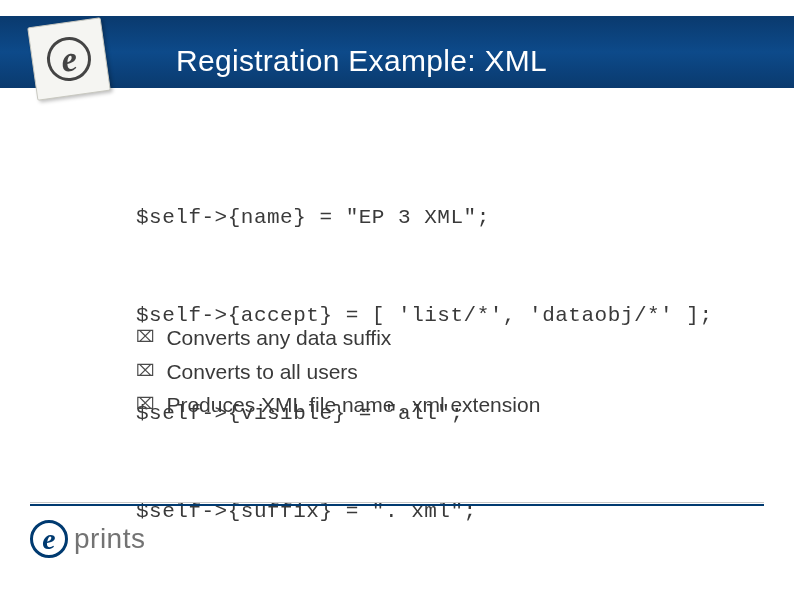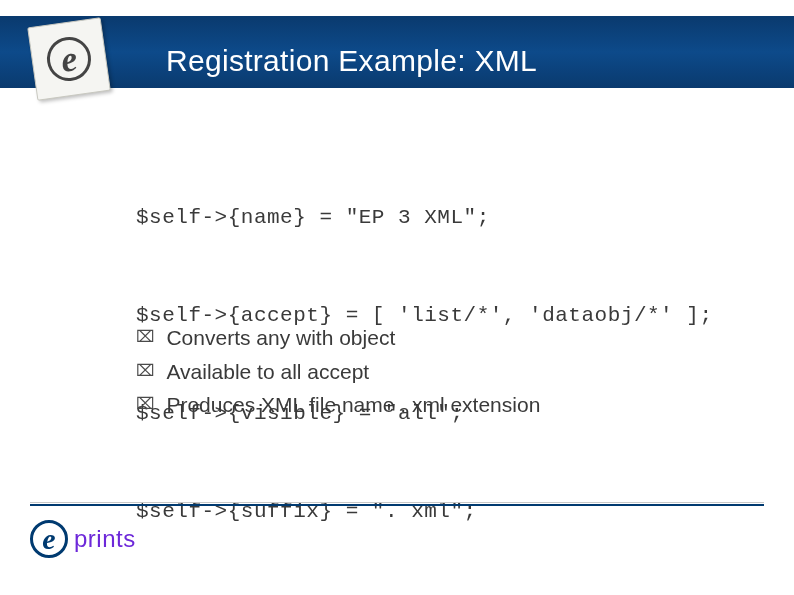--- a/index.html
+++ b/index.html
@@ -46,21 +46,21 @@
     border-radius: 50%;
     width: 44px;
     height: 44px;
     display: flex;
     align-items: center;
     justify-content: center;
     line-height: 1;
   }
   .title {
     position: absolute;
-    left: 166px;
+    left: 176px;
     top: 28px;
     color: #ffffff;
     font-size: 30px;
     letter-spacing: 0.3px;
     font-weight: 400;
   }
   .code-block {
     position: absolute;
     left: 136px;
     top: 136px;
@@ -118,22 +118,22 @@
     border-radius: 50%;
     width: 38px;
     height: 38px;
     display: inline-flex;
     align-items: center;
     justify-content: center;
     line-height: 1;
     margin-right: 2px;
   }
   .footer-logo .prints {
-    font-size: 24px;
-    color: #6d28d9;
+    font-size: 28px;
+    color: #737373;
     font-weight: 400;
     letter-spacing: 0.5px;
   }
 </style>
 </head>
 <body>
 
 <div class="header-band">
   <div class="logo-tile">
     <div class="logo-tile-inner">e</div>
@@ -145,25 +145,25 @@
   <div>$self-&gt;{name} = "EP 3 XML";</div>
   <div>$self-&gt;{accept} = [ 'list/*', 'dataobj/*' ];</div>
   <div>$self-&gt;{visible} = "all";</div>
   <div>$self-&gt;{suffix} = ". xml";</div>
   <div>$self-&gt;{mimetype} = "text/xml";</div>
 </div>
 
 <div class="bullets">
   <div class="bullet-row">
     <span class="bullet-marker">⌧</span>
-    <span>Converts any with object</span>
+    <span>Converts any data suffix</span>
   </div>
   <div class="bullet-row">
     <span class="bullet-marker">⌧</span>
-    <span>Available to all accept</span>
+    <span>Converts to all users</span>
   </div>
   <div class="bullet-row">
     <span class="bullet-marker">⌧</span>
     <span>Produces XML file name . xml extension</span>
   </div>
 </div>
 
 <div class="footer-divider"></div>
 
 <div class="footer-logo">

